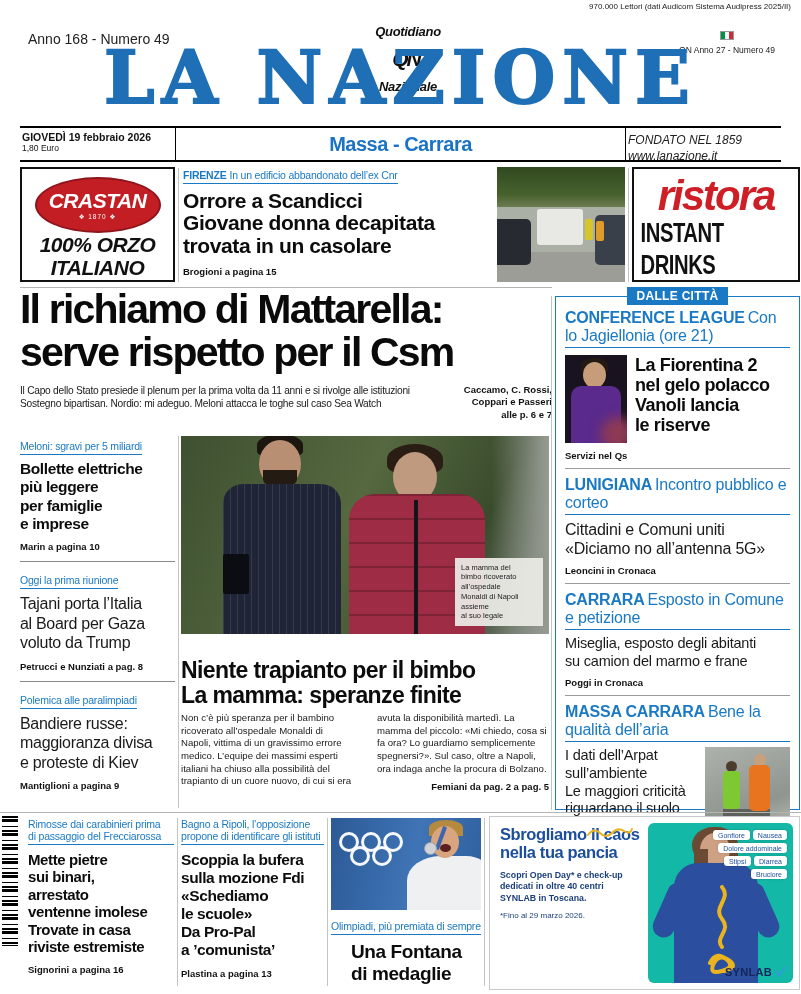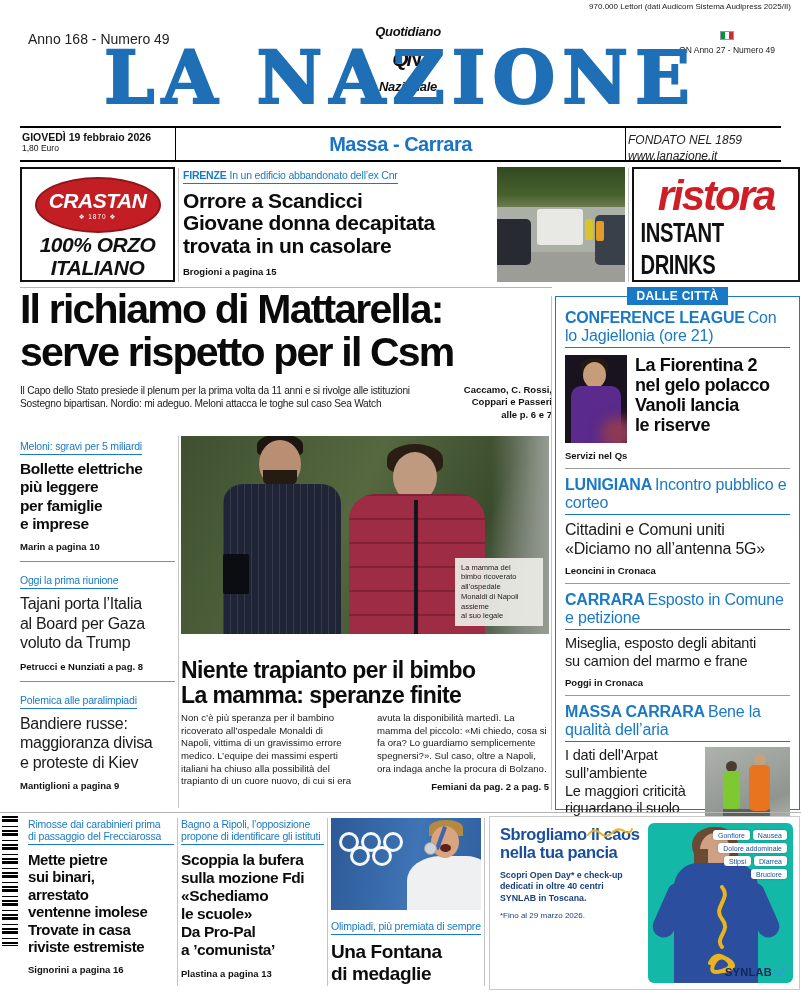--- a/index.html
+++ b/index.html
@@ -155,21 +155,21 @@
   .st-scuole { left:181px; width:143px; }
   .st-fontana { left:331px; width:150px; }
   .ph-oly { position:relative; width:150px; height:92px; background:linear-gradient(100deg,#2c5a96,#3f74b6 55%,#2f5f9d); overflow:hidden; margin-bottom:6px; }
   .ring { position:absolute; width:20px; height:20px; border:3px solid #fff; border-radius:50%; opacity:0.95; }
   .ph-oly .athlete { position:absolute; right:-10px; bottom:-8px; width:84px; height:62px; background:#eef0f2; border-radius:40% 30% 0 0; }
   .ph-oly .a-head { position:absolute; right:22px; top:8px; width:28px; height:32px; border-radius:50%; background:#d9a57e; }
   .ph-oly .a-hair { position:absolute; right:18px; top:2px; width:34px; height:16px; border-radius:50% 50% 0 0; background:#b5893e; }
   .ph-oly .a-mouth { position:absolute; right:30px; top:26px; width:11px; height:8px; border-radius:50%; background:#5b1f1f; }
   .ph-oly .medal { position:absolute; right:44px; top:24px; width:13px; height:13px; border-radius:50%; background:#cfd2d6; border:1px solid #9aa0a8; }
   .ph-oly .ribbon { position:absolute; right:38px; top:8px; width:4px; height:24px; background:#3d65b0; transform:rotate(20deg); }
-  .st-fontana .hl { font-size:19px; }
+  .st-fontana .hl { font-size:19px;margin-left:20px; }
 
   
   .ad-synlab { top:816px; left:489px; width:311px; height:174px; border:1px solid #c9c9c9; background:#fff; padding:8px 8px 8px 10px; }
   .sy-title { color:#1b4e9b; font-weight:800; font-size:16.5px; line-height:1.12; letter-spacing:-0.4px; white-space:pre-line; width:150px; }
   .sy-squiggle { position:absolute; left:96px; top:8px; }
   .sy-body { width:142px; font-size:8.8px; line-height:1.3; color:#1b3f7a; margin-top:8px; font-weight:700; }
   .sy-note { width:142px; font-size:8px; color:#1b3f7a; margin-top:7px; }
   .sy-qr-row { position:absolute; left:10px; bottom:10px; display:flex; align-items:flex-end; gap:7px; }
   .qr { width:52px; height:52px; border:3px solid #fff; outline:1px solid #ddd;
     background:repeating-conic-gradient(#101010 0% 25%, #fff 0% 50%) 0 0/8px 8px; position:relative; }

